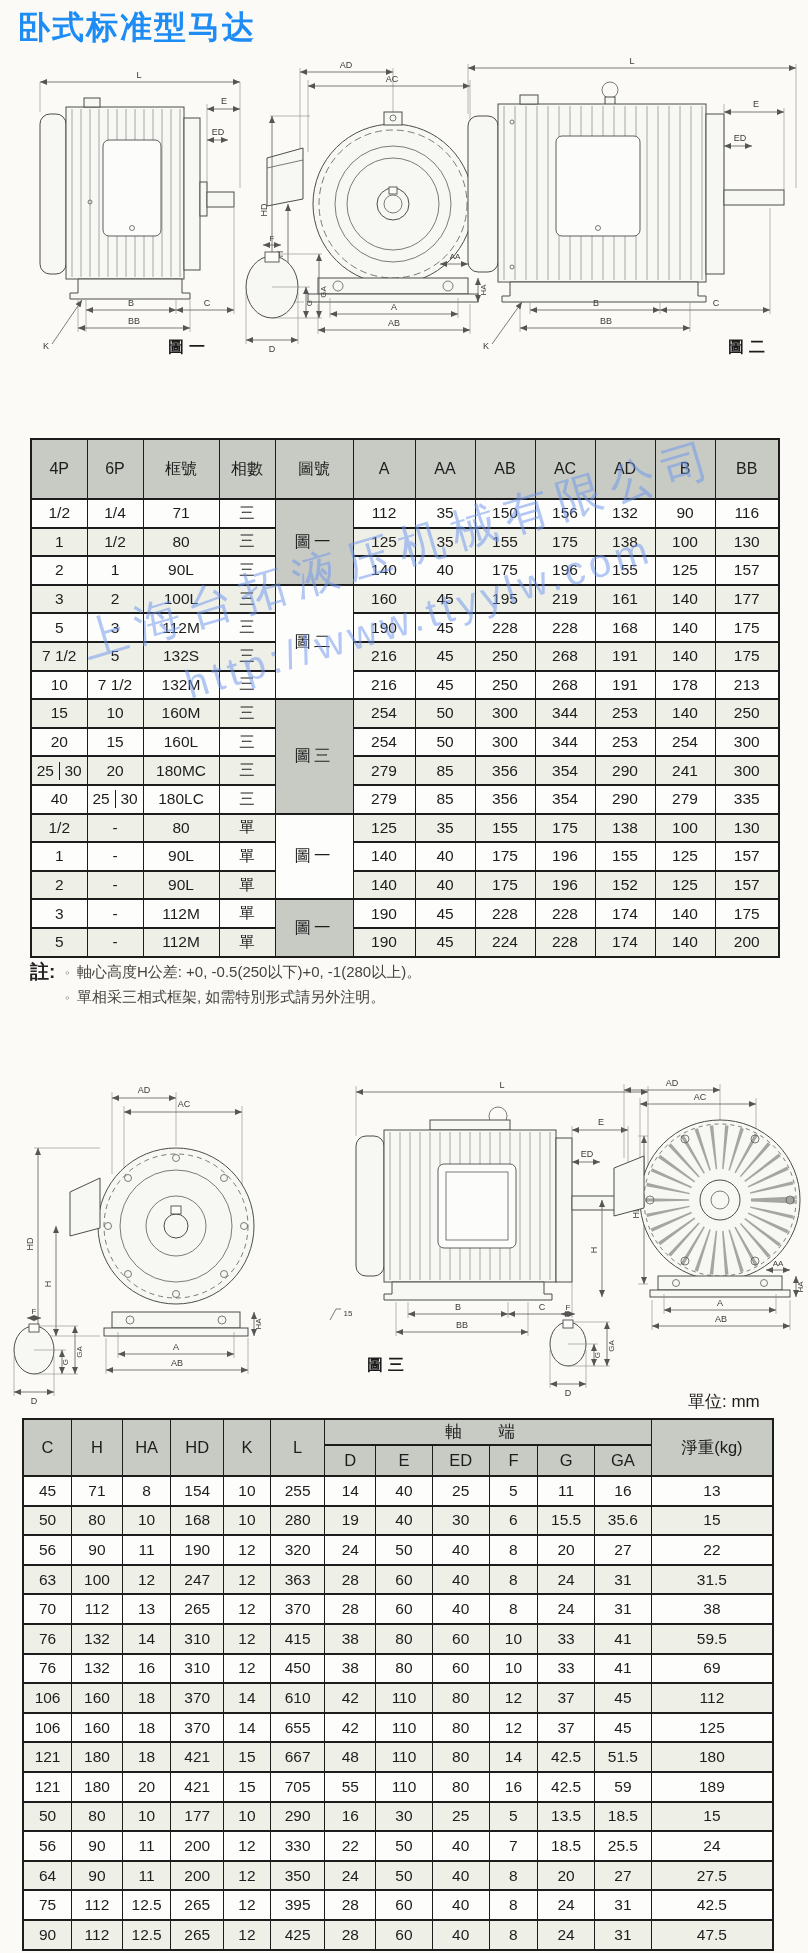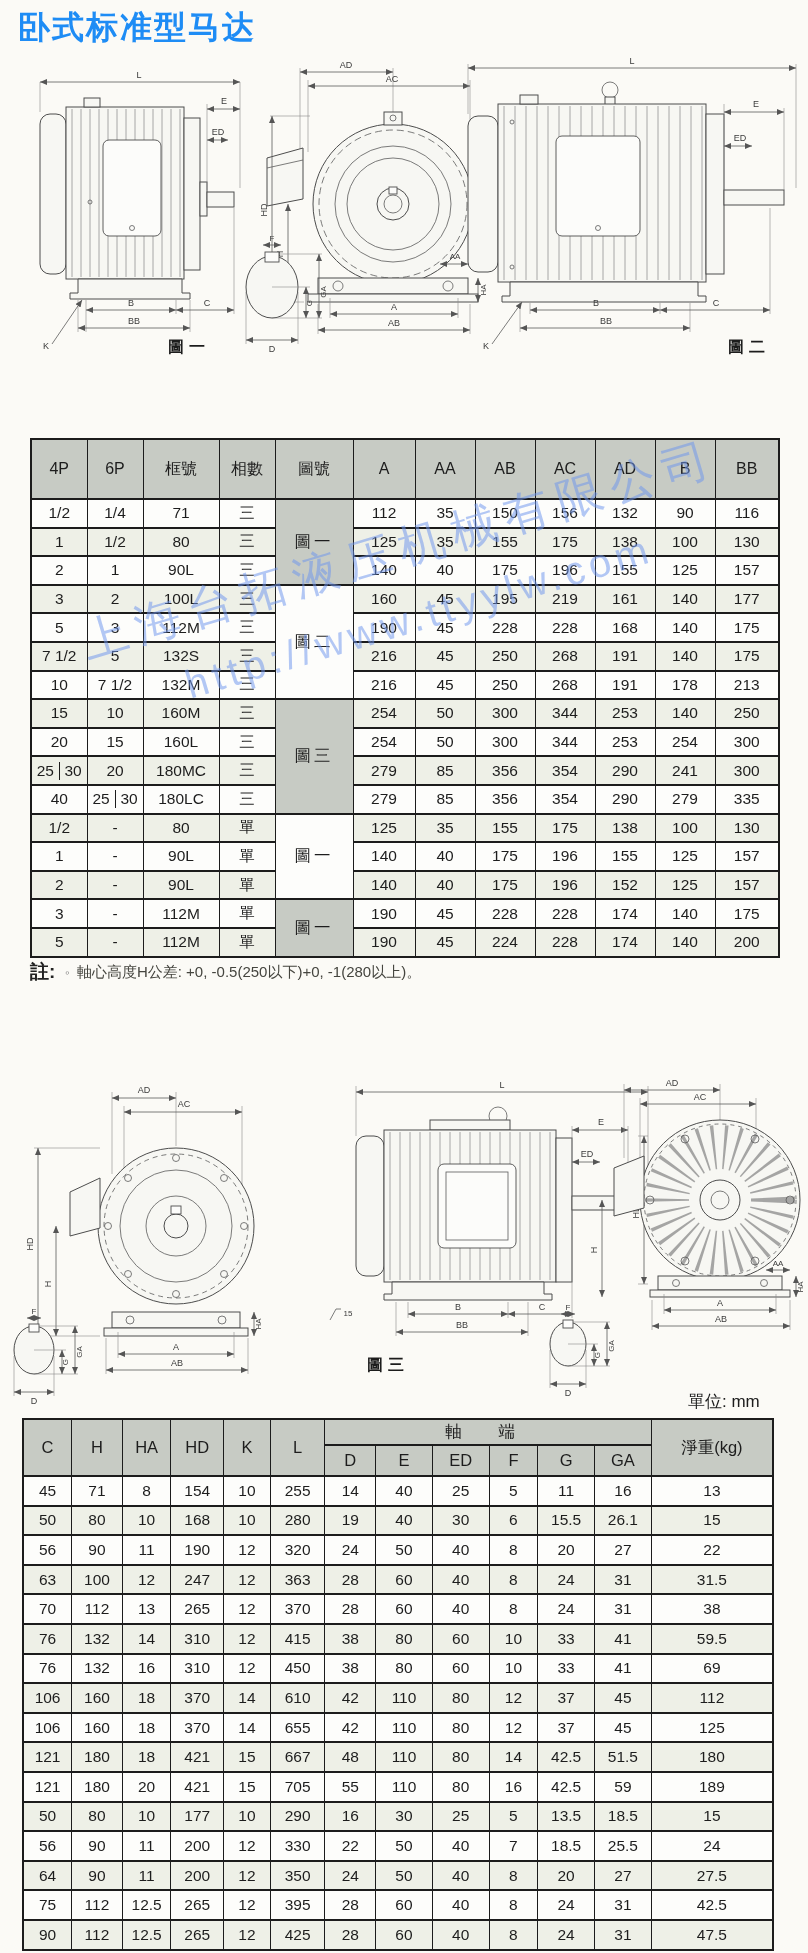--- a/index.html
+++ b/index.html
@@ -484,20 +484,21 @@
     <div class="wm-inner">
       <div class="wm-line1">上海台拓液压机械有限公司</div>
       <div class="wm-line2">http://www.ttyylw.com</div>
     </div>
   </div>
 
   <div class="notes">
     <div class="nlabel">註:</div>
     <div class="nitems">
       <div class="note-line"><span class="bullet">◦</span><span>軸心高度H公差: +0, -0.5(250以下)+0, -1(280以上)。</span></div>
+      <div class="note-line"><span class="bullet">◦</span><span>單相采三相式框架, 如需特別形式請另外注明。</span></div>
     </div>
   </div>
 
   <svg id="midDrawing" class="drawing" width="808" height="336" viewBox="0 0 808 336">
 
     <g>
       <line class="ext" x1="112" y1="14" x2="112" y2="96"></line>
         <line class="ext" x1="176" y1="14" x2="176" y2="68"></line>
       <line class="dim" x1="112" y1="20" x2="176" y2="20" marker-start="url(#ah)" marker-end="url(#ah)"></line>
       <text class="dimtext" x="144" y="15" text-anchor="middle">AD</text>
@@ -731,21 +732,21 @@
           <td>80</td>
           <td>10</td>
           <td>168</td>
           <td>10</td>
           <td>280</td>
           <td>19</td>
           <td>40</td>
           <td>30</td>
           <td>6</td>
           <td>15.5</td>
-          <td>26.1</td>
+          <td>35.6</td>
           <td>15</td>
         </tr>
         <tr>
           <td>56</td>
           <td>90</td>
           <td>11</td>
           <td>190</td>
           <td>12</td>
           <td>320</td>
           <td>24</td>

